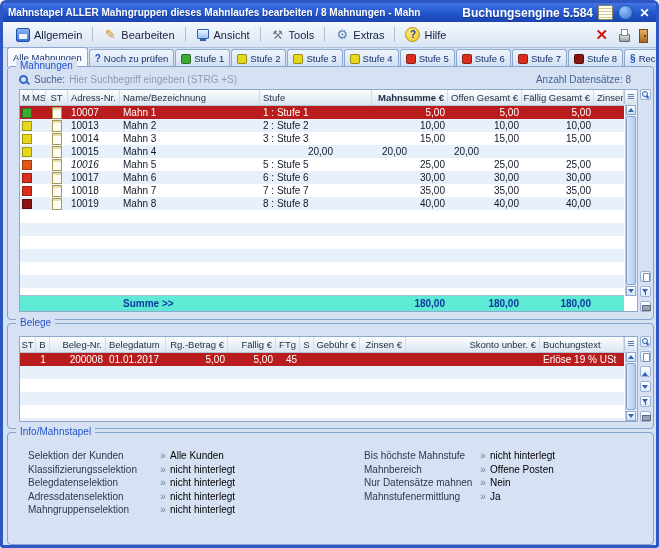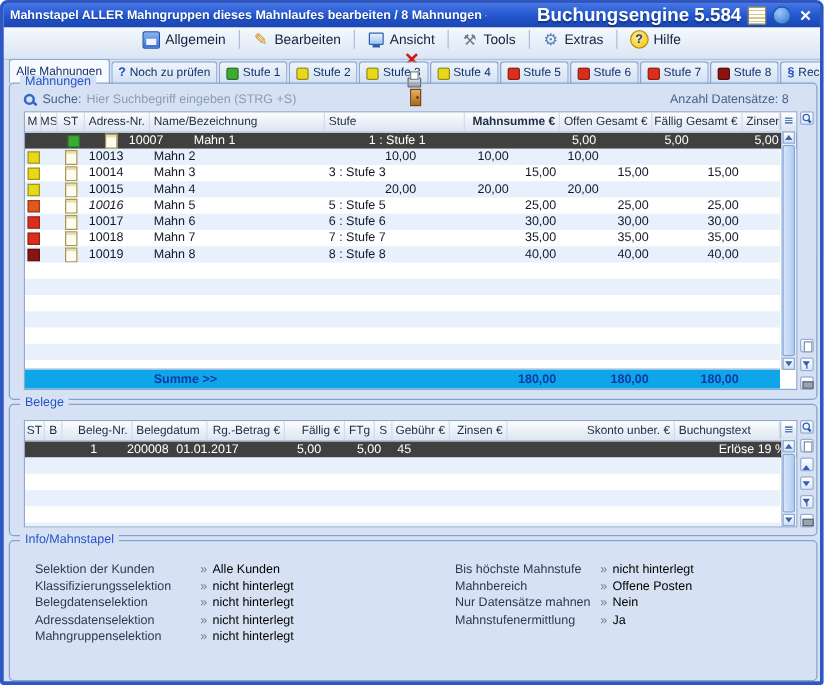--- a/index.html
+++ b/index.html
@@ -3,28 +3,28 @@
 <meta charset="utf-8">
 <style>
   html,body{margin:0;padding:0;}
   body{width:659px;height:548px;position:relative;font-family:"Liberation Sans",sans-serif;background:#fff;overflow:hidden;}
   .window{position:absolute;inset:0;border:3px solid #2e57c4;border-radius:6px 6px 3px 3px;background:#d6e2f4;overflow:hidden;}
 
   
   .titlebar{height:19px;display:flex;align-items:center;padding:0 5px;background:linear-gradient(180deg,#4374e6,#2254cc 55%,#1b46b2);color:#fff;}
   .tb-title{flex:1;font-size:10px;font-weight:bold;white-space:nowrap;overflow:hidden;text-shadow:0 1px 1px rgba(0,0,0,.35);}
   .tb-right{display:flex;align-items:center;flex:none;}
-  .tb-engine{font-size:15px;font-weight:bold;white-space:nowrap;text-shadow:0 1px 1px rgba(0,0,0,.35);margin-left:41px;}
+  .tb-engine{font-size:12px;font-weight:bold;white-space:nowrap;text-shadow:0 1px 1px rgba(0,0,0,.35);margin-left:41px;}
   .tb-ico{width:13px;height:13px;margin-left:5px;display:inline-flex;align-items:center;justify-content:center;}
   .tb-notes{background:repeating-linear-gradient(180deg,#fffef2 0 2px,#cfc89e 2px 3px);border:1px solid #8d875f;border-radius:1px;}
   .tb-info{background:radial-gradient(circle at 35% 30%,#9cc8fa,#2a6fd2);border:1px solid #18579f;border-radius:50%;}
   .tb-close{color:#fff;font-weight:bold;font-size:12px;line-height:1;}
 
   
-  .toolbar{height:25px;display:flex;align-items:center;padding:0 6px;background:linear-gradient(#f5f9fe,#dae5f4);border-bottom:1px solid #b2c4dc;flex-direction:column;}
+  .toolbar{height:25px;display:flex;align-items:center;padding:0 6px;background:linear-gradient(#f5f9fe,#dae5f4);border-bottom:1px solid #b2c4dc;}
   .tb-items{display:flex;align-items:center;}
   .tbtn{display:inline-flex;align-items:center;gap:4px;padding:2px 7px;font-size:11px;color:#14213c;border-radius:2px;}
   .tlabel{white-space:nowrap;}
   .tsep{width:1px;height:15px;background:#aebfd8;margin:0 3px;display:inline-block;}
   .tb-flex{flex:1;}
   .ticon{width:14px;height:14px;display:inline-flex;align-items:center;justify-content:center;flex:none;position:relative;}
   .ic-allgemein{background:linear-gradient(#8ab4f2,#3a6ed8);border:1px solid #2050a8;border-radius:2px;width:12px;height:12px;}
   .ic-allgemein::after{content:'';position:absolute;left:2px;right:2px;top:5px;bottom:2px;background:#eef5ff;}
   .ic-bearbeiten::before{content:'✎';font-size:13px;color:#d68a12;}
   .ic-ansicht::before{content:'';position:absolute;left:1px;right:1px;top:1px;height:8px;background:linear-gradient(#eaf4ff,#9cc2ee);border:1px solid #2f5fae;border-radius:1px;}
@@ -66,27 +66,27 @@
   .table{position:absolute;border:1px solid #8fa8cc;background:#fff;display:flex;flex-direction:column;overflow:hidden;}
   .m-table{top:22px;left:11px;width:617px;bottom:7px;}
   .b-table{top:12px;left:11px;width:617px;bottom:6px;}
   .thead{position:relative;height:15px;flex:none;display:flex;background:linear-gradient(#fcfdfe,#dce5f1);border-bottom:1px solid #b4c3d8;}
   .hcell{display:inline-flex;align-items:center;font-size:9.5px;color:#1c2c44;padding:0 3px;border-right:1px solid #d2dcea;overflow:hidden;white-space:nowrap;flex:none;box-sizing:border-box;}
   .hopt{position:absolute;top:0;right:0;width:12px;height:14px;border-left:1px solid #b4c3d8;background:linear-gradient(#ffffff,#d8e4f2);}
   .hopt::before{content:'';position:absolute;left:3px;top:4px;width:6px;height:5px;background:repeating-linear-gradient(180deg,#5b7fb5 0 1px,transparent 1px 2px);}
   .tbody{flex:1;overflow:hidden;}
   .trow{display:flex;height:13px;width:604px;font-size:10px;color:#101828;}
   .trow.alt{background:#e8f1fb;}
-  .trow.sel{background:#404040;color:#fff;padding-left:32px;}
+  .trow.sel{background:#b91c1c;color:#fff;}
   .tcell{display:inline-flex;align-items:center;padding:0 3px;overflow:hidden;white-space:nowrap;flex:none;box-sizing:border-box;height:100%;}
   .a-r{justify-content:flex-end;text-align:right;}
   .a-c{justify-content:center;text-align:center;}
   .msq{width:8px;height:8px;border:1px solid rgba(0,0,0,.3);display:inline-block;flex:none;}
   .docico{width:8px;height:10px;background:#fefcf0;border:1px solid #a89858;display:inline-block;box-shadow:inset 0 2px 0 #e8dfb0;flex:none;}
-  .sumrow{flex:none;height:15px;display:flex;align-items:center;background:#0ea5e9;border-top:1px solid #a9bedd;width:604px;font-weight:bold;color:#0d3a9e;font-size:10px;}
+  .sumrow{flex:none;height:15px;display:flex;align-items:center;background:#5eead4;border-top:1px solid #a9bedd;width:604px;font-weight:bold;color:#0d3a9e;font-size:10px;}
 
   
   .vscroll{position:absolute;right:0;width:11px;background:#e3edfb;border-left:1px solid #b2c5e2;}
   .vs-m{top:15px;bottom:15px;}
   .vs-b{top:15px;bottom:0;}
   .sarr{position:absolute;left:0;width:10px;height:10px;background:linear-gradient(#fdfefe,#cfe0f4);border:1px solid #8fa9d2;box-sizing:border-box;display:flex;align-items:center;justify-content:center;}
   .sarr.up{top:0;}
   .sarr.down{bottom:0;}
   .sarr.up::before{content:'';border:3px solid transparent;border-bottom:4px solid #3a66b0;margin-top:-3px;}
   .sarr.down::before{content:'';border:3px solid transparent;border-top:4px solid #3a66b0;margin-bottom:-3px;}
@@ -258,20 +258,21 @@
           <div class="trow alt">
             <span class="tcell a-c" style="width: 13px;">
               <span class="msq" style="background: rgb(232, 216, 28);"></span>
             </span>
             <span class="tcell a-c" style="width: 13px;"></span>
             <span class="tcell a-c" style="width: 22px;">
               <span class="docico"></span>
             </span>
             <span class="tcell a-l" style="width: 52px;">10013</span>
             <span class="tcell a-l" style="width: 140px;">Mahn 2</span>
+            <span class="tcell a-l" style="width: 112px;">2 : Stufe 2</span>
             <span class="tcell a-r" style="width: 76px;">10,00</span>
             <span class="tcell a-r" style="width: 74px;">10,00</span>
             <span class="tcell a-r" style="width: 72px;">10,00</span>
             <span class="tcell a-l" style="width: 30px;"></span>
           </div>
           <div class="trow">
             <span class="tcell a-c" style="width: 13px;">
               <span class="msq" style="background: rgb(232, 216, 28);"></span>
             </span>
             <span class="tcell a-c" style="width: 13px;"></span>

